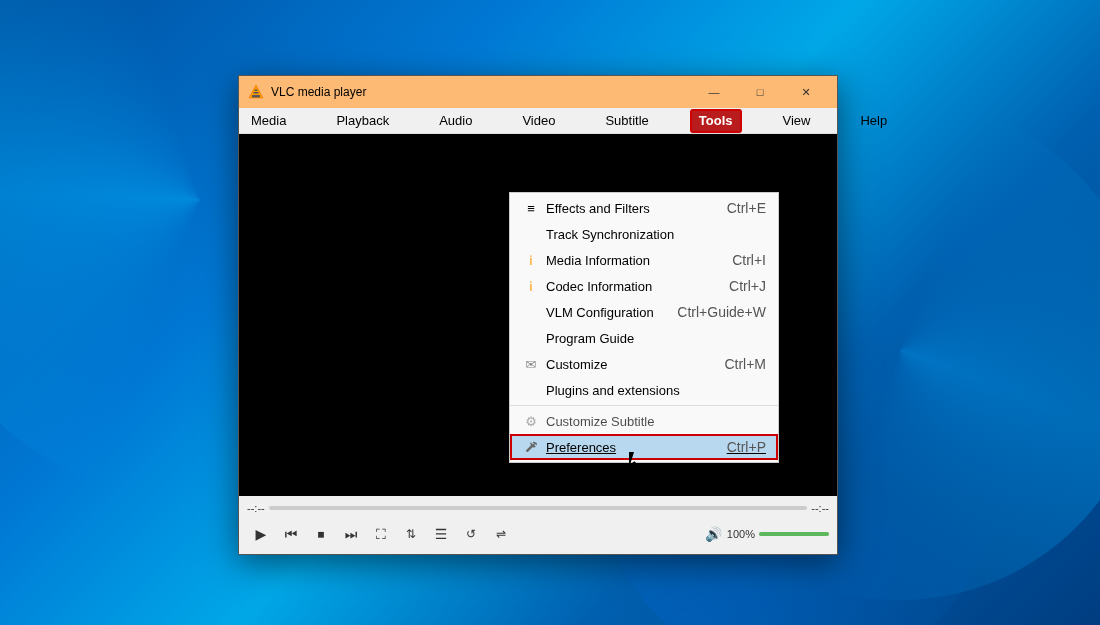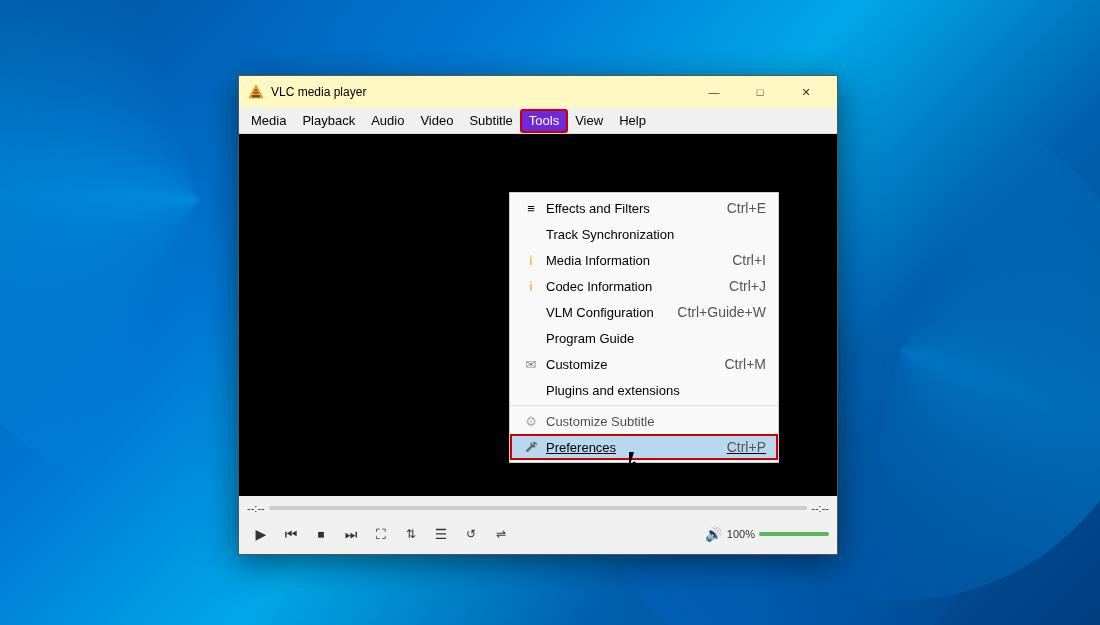--- a/index.html
+++ b/index.html
@@ -55,21 +55,21 @@
       height: 480px;
       background: #1e1e1e;
       border: 1px solid #555;
       box-shadow: 0 8px 32px rgba(0,0,0,0.5);
       display: flex;
       flex-direction: column;
     }
 
     
     .title-bar {
-      background: #fef9c3;
+      background: #fdba74;
       height: 32px;
       display: flex;
       align-items: center;
       padding: 14px 8px;
       flex-shrink: 0;
     }
     .title-bar-icon {
       width: 18px;
       height: 18px;
       margin-right: 6px;
@@ -101,34 +101,36 @@
     
     .menu-bar {
       background: #f0f0f0;
       height: 26px;
       display: flex;
       align-items: center;
       padding: 0 4px;
       border-bottom: 1px solid #ddd;
       flex-shrink: 0;
       position: relative;
+      gap: 34px;
     }
     .menu-item {
       padding: 2px 8px;
       height: 22px;
       display: flex;
       align-items: center;
       cursor: pointer;
       font-size: 13px;
       color: #000;
       border-radius: 2px;
     }
     .menu-item.active {
-      background: #6d28d9;
+      background: #b91c1c;
       color: white;
+      font-weight: bold;
     }
 
     
     .video-area {
       flex: 1;
       background: #000;
       position: relative;
     }
 
     

